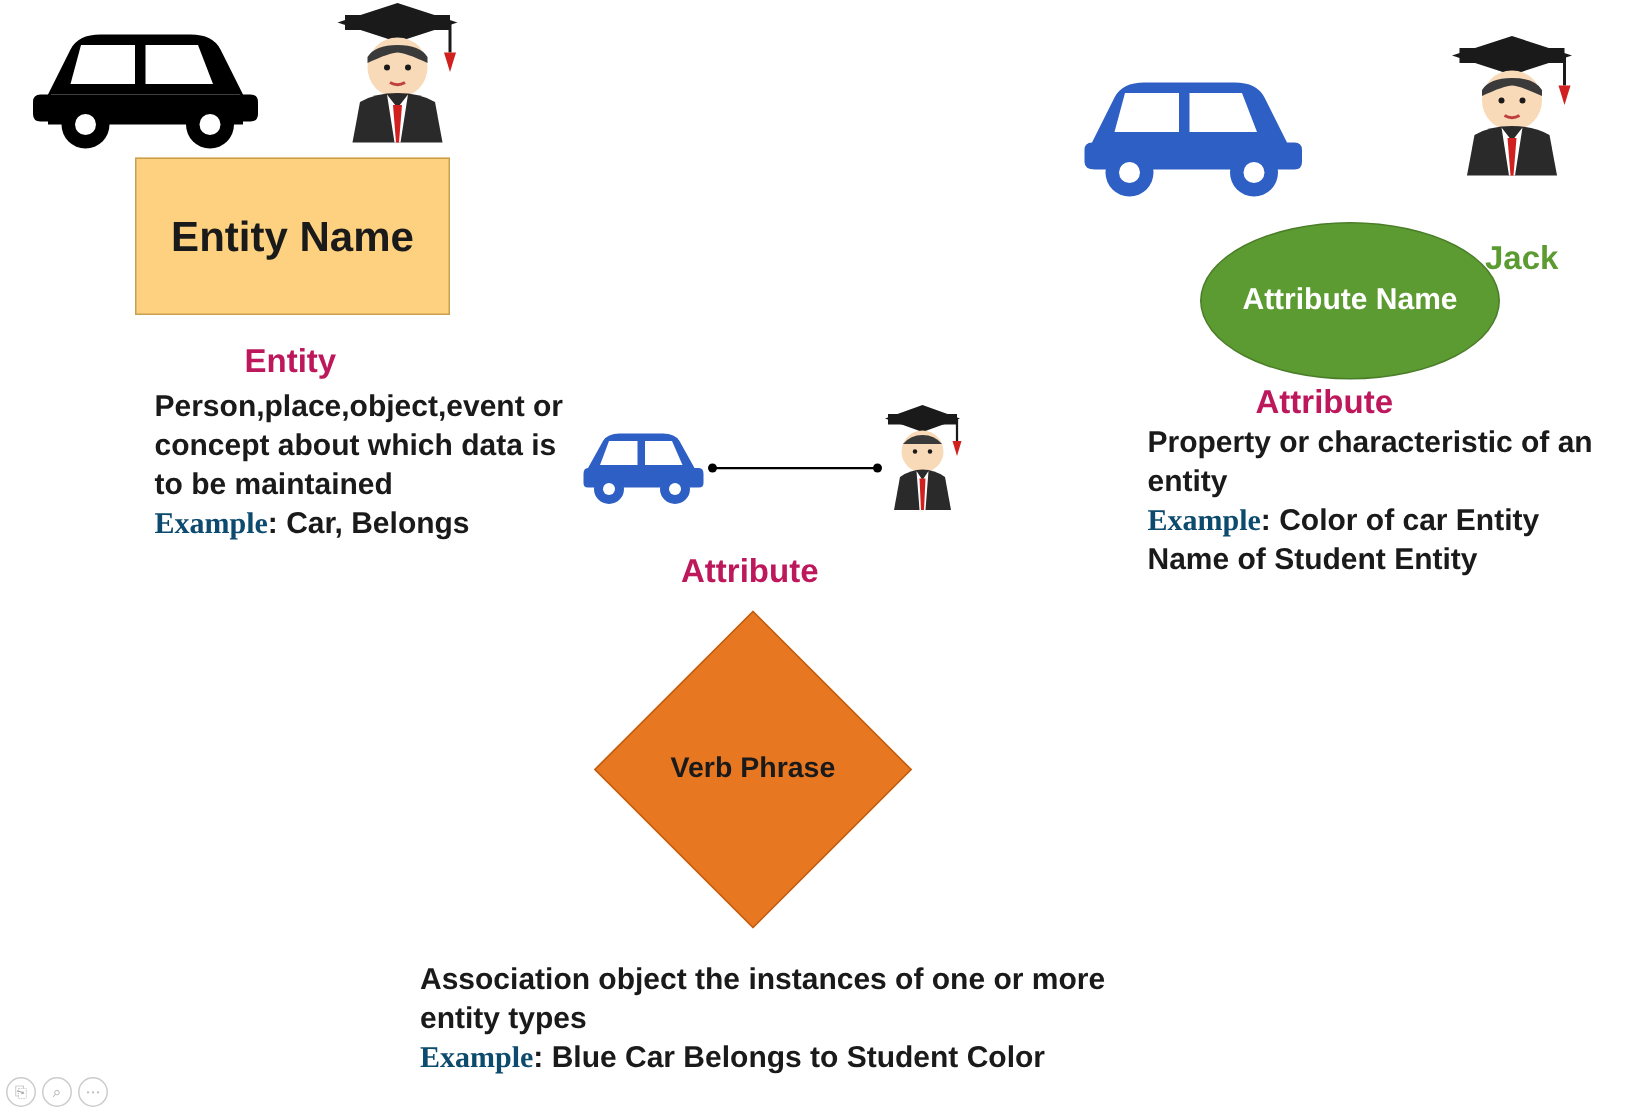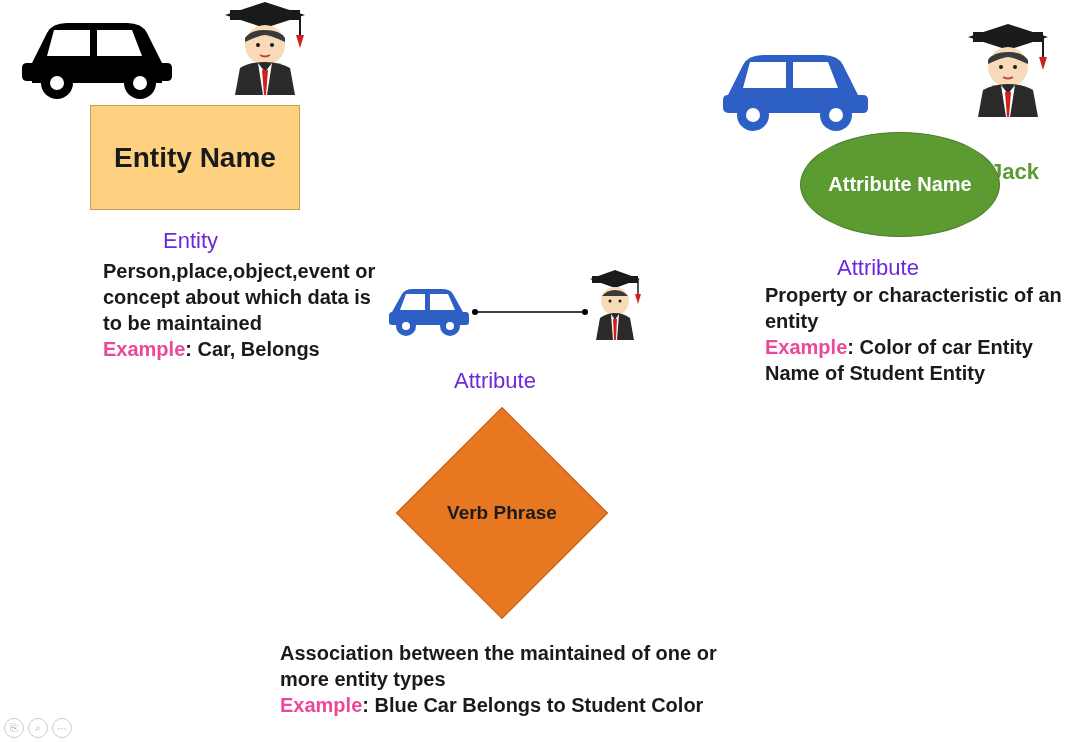--- a/index.html
+++ b/index.html
@@ -18,36 +18,36 @@
     width: 210px;
     height: 105px;
     display: flex;
     align-items: center;
     justify-content: center;
     font-weight: bold;
     font-size: 28px;
     color: #1a1a1a;
   }
   .orange-label {
-    color: #6d28d9;
-    font-weight: normal;
+    color: #be185d;
+    font-weight: bold;
     font-size: 22px;
   }
   .green-label {
     color: #5c9b31;
     font-weight: bold;
     font-size: 22px;
   }
   .desc {
     color: #1a1a1a;
     font-size: 20px;
     font-weight: 600;
     line-height: 1.3;
   }
-  .desc .eg { color: #ec4899; font-weight: bold; }
+  .desc .eg { color: #0c4a6e; font-weight: bold; font-family: Liberation Serif, serif; }
   .attr-ellipse {
     background: #5c9b31;
     border-radius: 50%;
     width: 200px;
     height: 105px;
     border: 1px solid #4a7d28;
     display: flex;
     align-items: center;
     justify-content: center;
     text-align: center;
@@ -176,21 +176,21 @@
 
 <div class="pos orange-label" style="left:454px; top:368px;">Attribute</div>
 
 <div class="pos" style="left:427px; top:438px;">
   <div class="diamond">
     <div class="diamond-inner">Verb Phrase</div>
   </div>
 </div>
 
 <div class="pos desc" style="left:280px; top:640px; width:470px;">
-  <span>Association between the maintained of one or more entity types</span><br>
+  <span>Association object the instances of one or more entity types</span><br>
   <span class="eg">Example</span><span>: Blue Car Belongs to Student Color</span>
 </div>
 
 <div class="pos" style="left:708px; top:40px;">
   <svg width="175" height="95" viewBox="0 0 175 95">
     <g fill="#2e5fc4">
       <path d="M20 55 L35 25 Q40 15 55 15 L115 15 Q130 15 135 25 L150 55 L155 55 Q160 55 160 60 L160 68 Q160 73 155 73 L22 73 Q15 73 15 68 L15 60 Q15 55 20 55 Z"></path>
       <circle cx="45" cy="75" r="16"></circle>
       <circle cx="128" cy="75" r="16"></circle>
       <circle cx="45" cy="75" r="7" fill="#fff"></circle>
@@ -213,21 +213,21 @@
     <path d="M30 68 Q40 62 55 62 Q70 62 80 68 L85 95 L25 95 Z" fill="#2a2a2a"></path>
     <path d="M48 63 L55 72 L62 63 L57 95 L53 95 Z" fill="#fff"></path>
     <path d="M52 70 L58 70 L56 95 L54 95 Z" fill="#d02020"></path>
     <line x1="90" y1="15" x2="90" y2="35" stroke="#1a1a1a" stroke-width="2"></line>
     <polygon points="86,35 94,35 90,48" fill="#d02020"></polygon>
   </svg>
 </div>
 
 <div class="pos green-label" style="left:990px; top:130px;margin-top:29px;">Jack</div>
 
-<div class="pos attr-ellipse" style="left:800px; top:132px;align-items:center;">
+<div class="pos attr-ellipse" style="left:800px; top:148px;align-items:center;">
   <span>Attribute Name</span>
 </div>
 
 <div class="pos orange-label" style="left:837px; top:255px;">Attribute</div>
 
 <div class="pos desc" style="left:765px; top:282px; width:310px;">
   <span>Property or characteristic of an entity</span><br>
   <span class="eg">Example</span><span>: Color of car Entity Name of Student Entity</span>
 </div>
 

